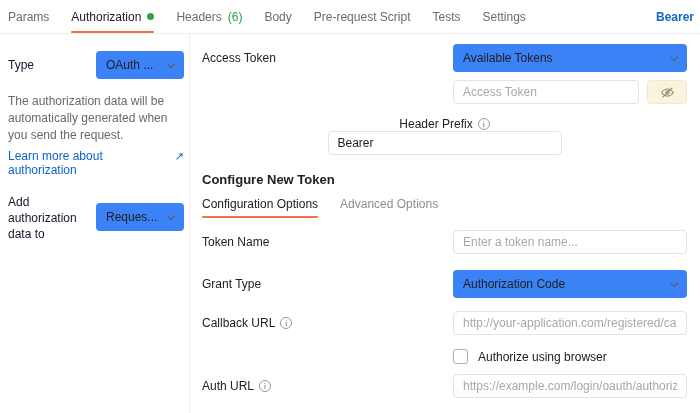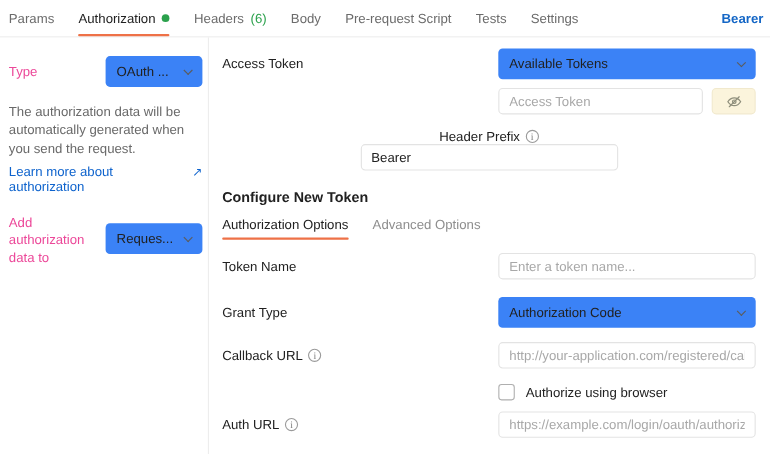--- a/index.html
+++ b/index.html
@@ -32,21 +32,21 @@
 
   
   .content { display: flex; height: 387px; }
 
   .sidebar {
     width: 190px; flex-shrink: 0; border-right: 1px solid #ededed;
     padding: 17px 5px 0 8px;
   }
   .side-row { display: flex; justify-content: space-between; align-items: center; }
   .side-row.top-align { align-items: center; }
-  .side-label { color: #ec4899; }
+  .side-label { color: #0f172a; }
   .add-label { width: 80px; line-height: 16px; padding-top: 2px; }
 
   .dropdown {
     background: #3b82f6; border-radius: 4px; height: 28px;
     display: flex; align-items: center; justify-content: space-between;
     padding: 0 10px; cursor: pointer; color: #212121; white-space: nowrap; overflow: hidden;
   }
   .dropdown.small { width: 88px; }
   .dropdown.wide { width: 100%; gap: 45px; }
   .chev {
@@ -206,21 +206,21 @@
         <span class="info-icon"></span>
       </span>
       <div class="control">
         <input class="text" type="text" value="Bearer" style="">
       </div>
     </div>
 
     <div class="section-title">Configure New Token</div>
 
     <div class="sub-tabs">
-      <div class="sub-tab active">Authorization Options</div>
+      <div class="sub-tab active">Configuration Options</div>
       <div class="sub-tab">Advanced Options</div>
     </div>
 
     <div class="form-row r-token-name">
       <span class="row-label">Token Name</span>
       <div class="control">
         <input class="text" type="text" placeholder="Enter a token name..." style="">
       </div>
     </div>
 

